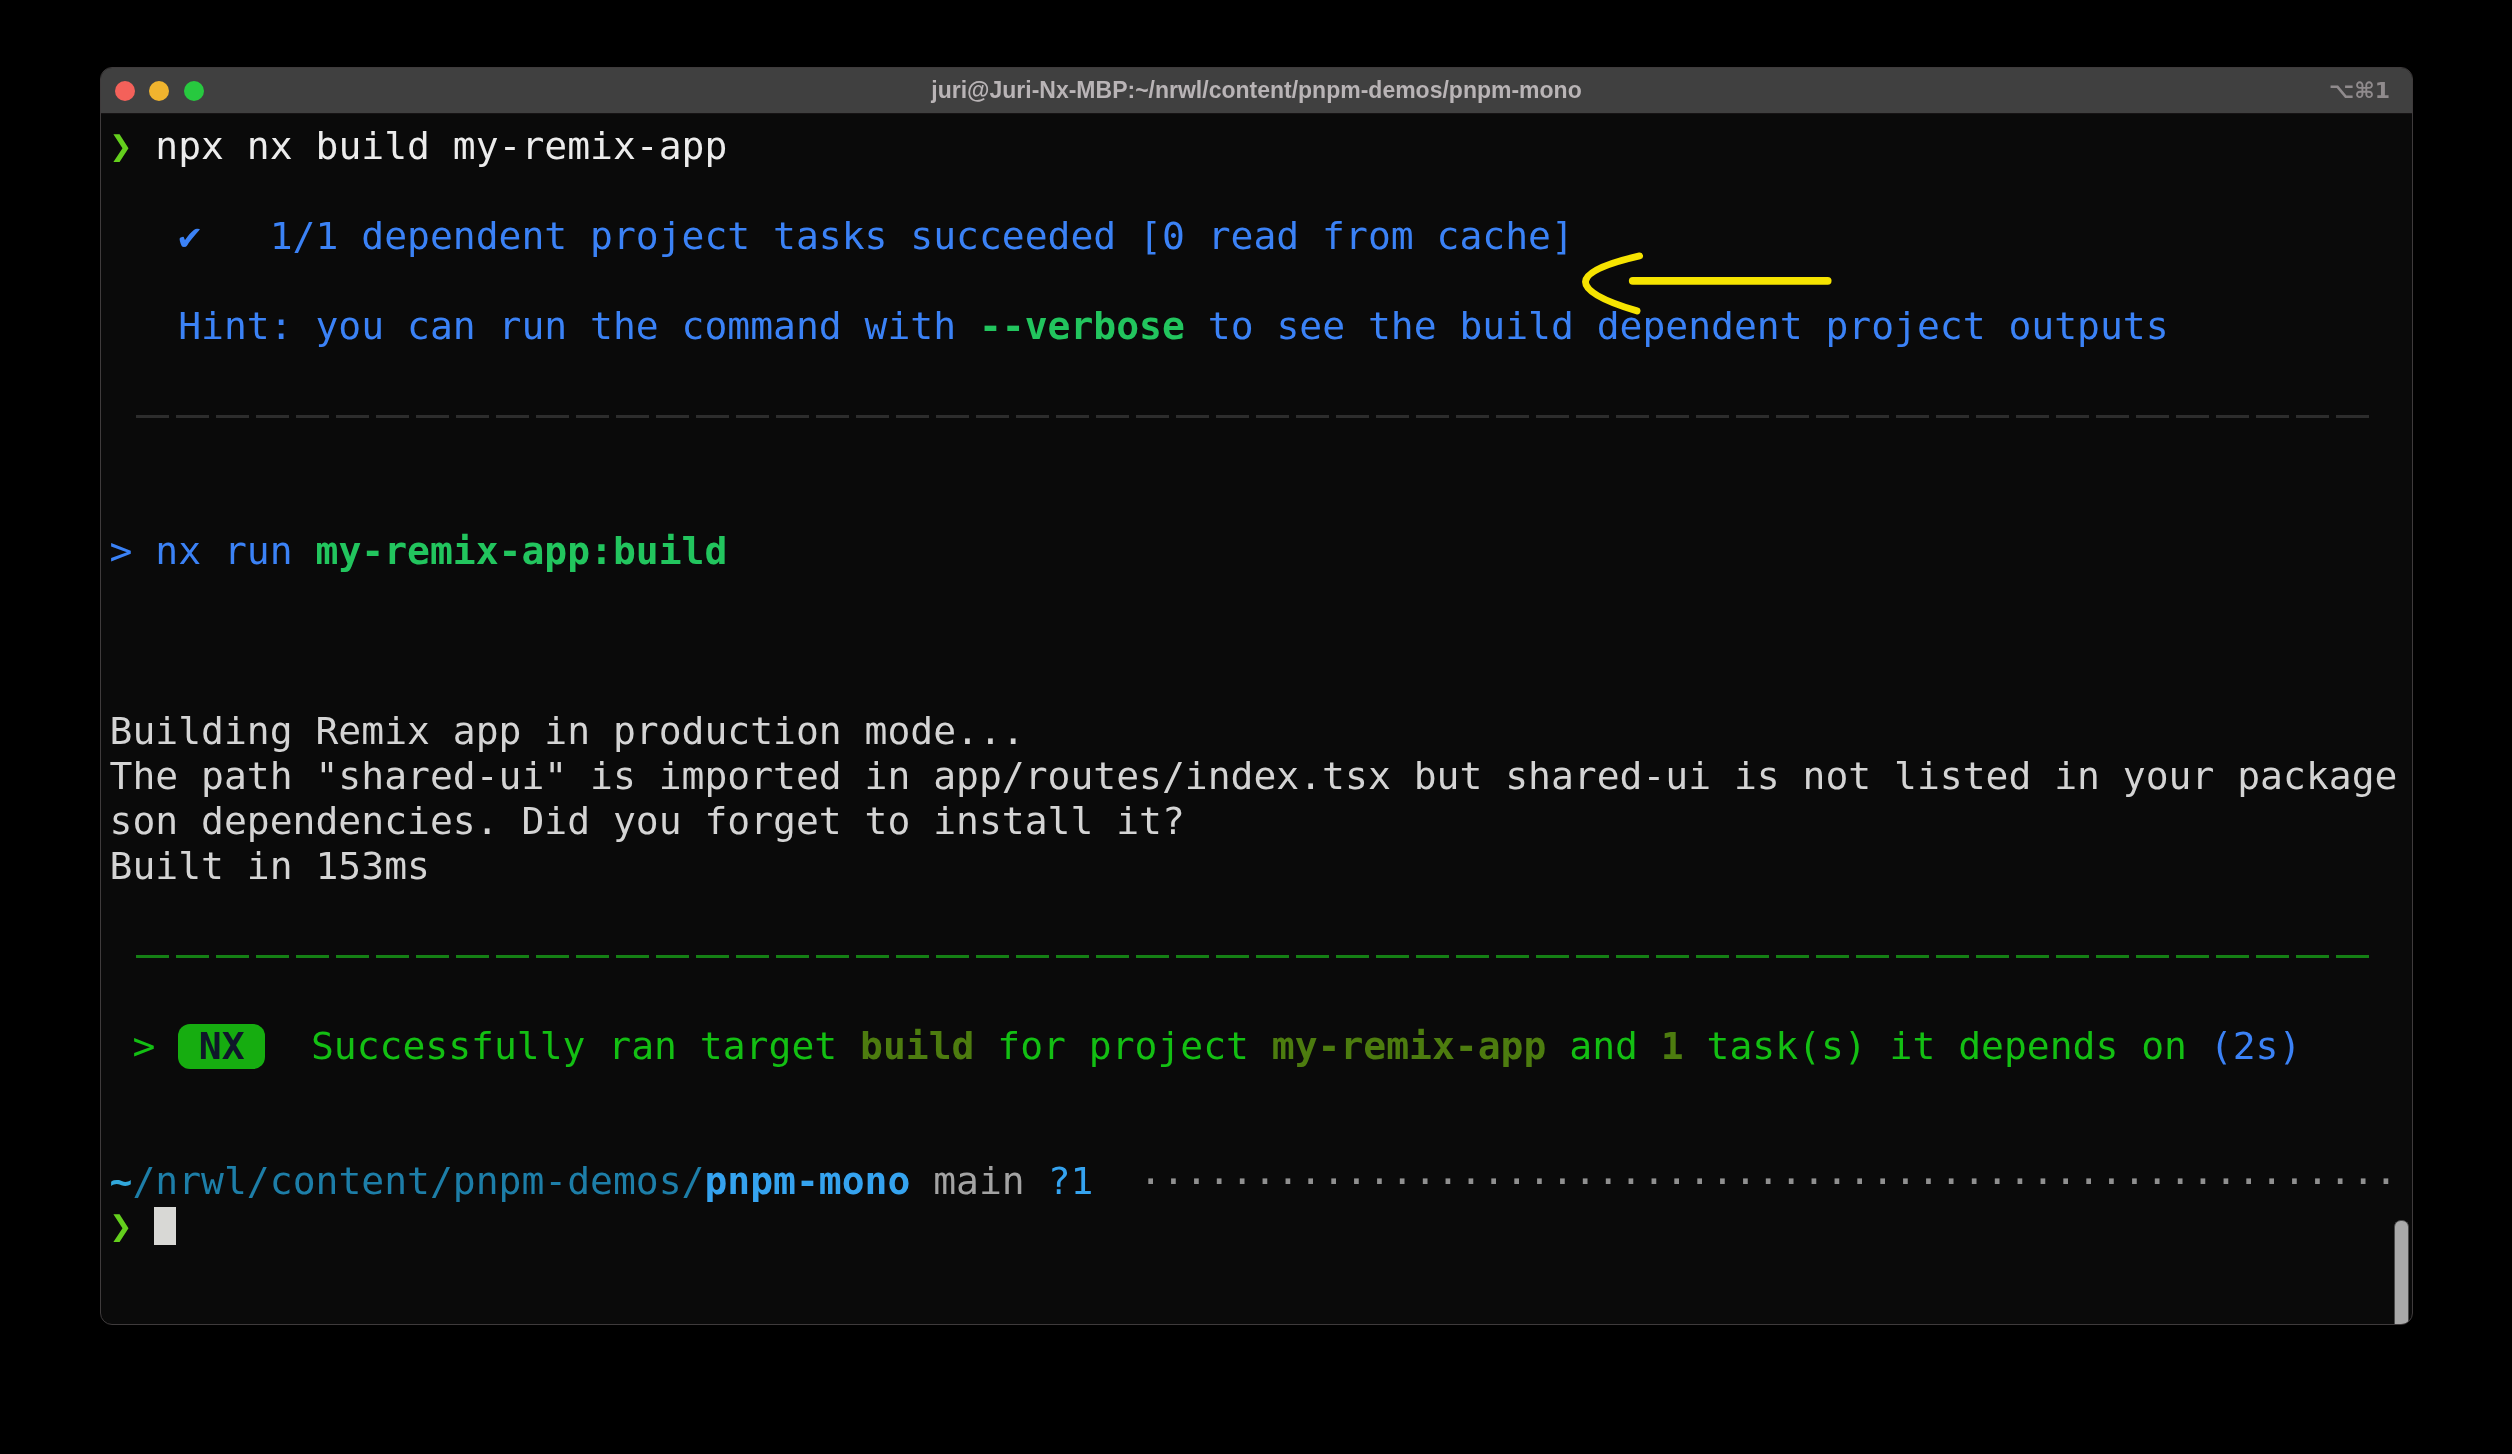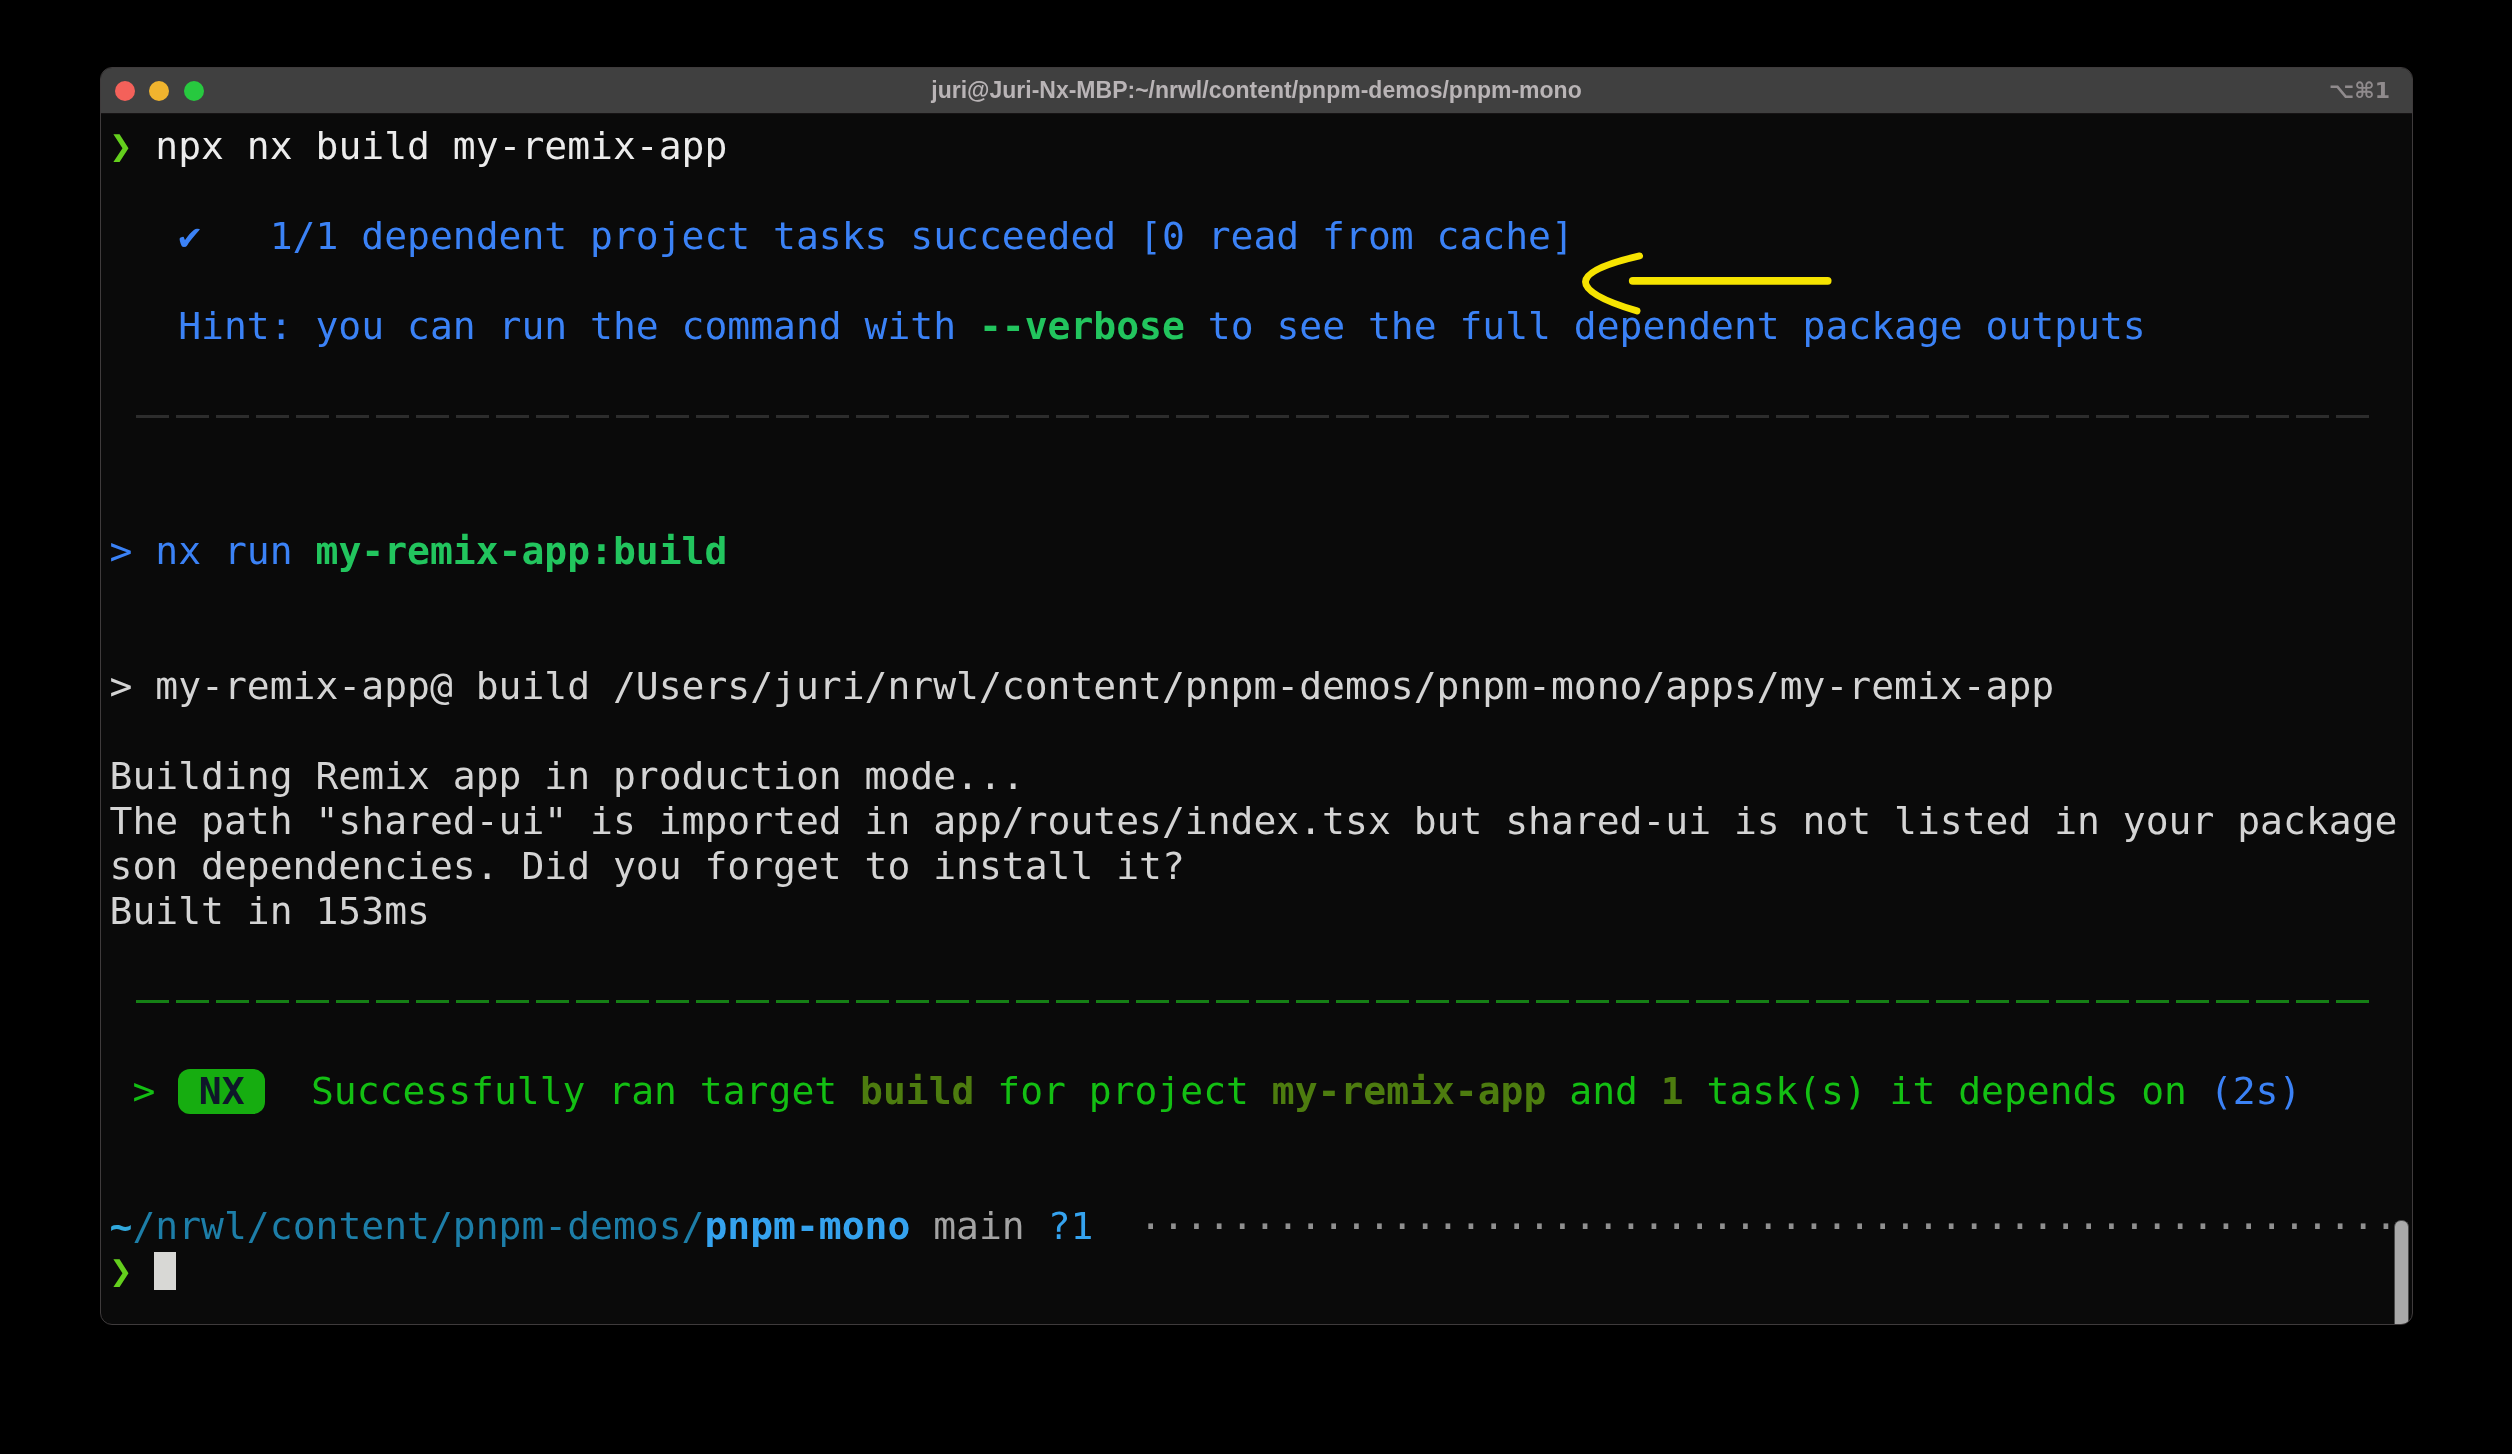--- a/index.html
+++ b/index.html
@@ -89,37 +89,36 @@
   <div class="term-body">
 
     <div class="term-line"><span class="c-lime">❯</span><span class="c-white"> npx nx build my-remix-app</span></div>
 
     <div class="term-line"></div>
 
     <div class="term-line c-gray">   ✔   1/1 dependent project tasks succeeded [0 read from cache]</div>
 
     <div class="term-line"></div>
 
-    <div class="term-line"><span class="c-gray">   Hint: you can run the command with </span><span class="c-bwhite">--verbose</span><span class="c-gray"> to see the full dependent package outputs</span></div>
+    <div class="term-line"><span class="c-gray">   Hint: you can run the command with </span><span class="c-bwhite">--verbose</span><span class="c-gray"> to see the build dependent project outputs</span></div>
 
     <div class="term-line"></div>
 
     <div class="divider">
         <div class="dash"></div>
       </div>
 
     <div class="term-line"></div>
     <div class="term-line"></div>
 
     <div class="term-line"><span class="c-gray">&gt; nx run </span><span class="c-bwhite">my-remix-app:build</span></div>
 
     <div class="term-line"></div>
     <div class="term-line"></div>
 
-    <div class="term-line c-out">&gt; my-remix-app@ build /Users/juri/nrwl/content/pnpm-demos/pnpm-mono/apps/my-remix-app</div>
 
     <div class="term-line"></div>
 
     <div class="term-line c-out">Building Remix app in production mode...</div>
     <div class="term-line c-out">The path "shared-ui" is imported in app/routes/index.tsx but shared-ui is not listed in your package.j</div>
     <div class="term-line c-out">son dependencies. Did you forget to install it?</div>
     <div class="term-line c-out">Built in 153ms</div>
 
     <div class="term-line"></div>
 

